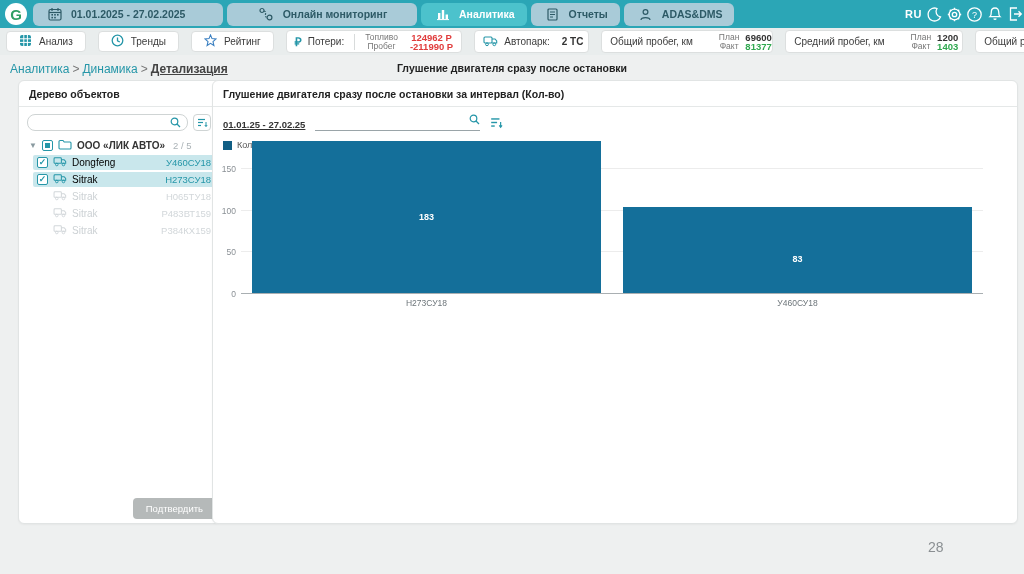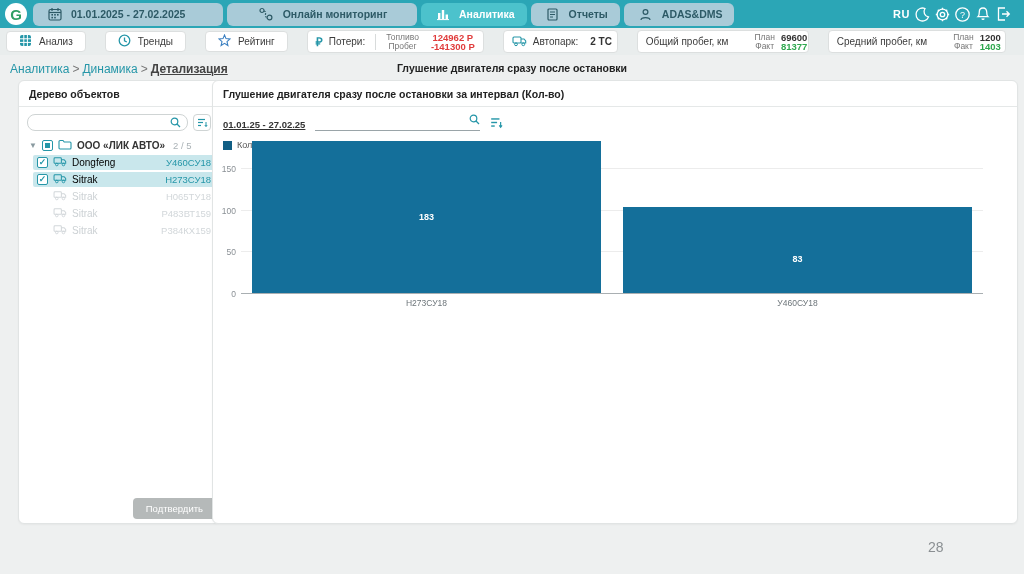--- a/index.html
+++ b/index.html
@@ -13,27 +13,27 @@
     display:flex; align-items:center; justify-content:center; margin:0 6px 0 5px;
     font-weight:bold; color:#2f9e62; font-size:15px; }
   .chip { height:23px; border-radius:6px; background:#a9cbd8; color:#2d5a66;
     display:flex; align-items:center; font-size:10.5px; font-weight:bold;
     padding:0 12px; margin-right:4px; gap:7px; }
   .chip.date { width:190px; justify-content:flex-start; }
   .chip.tab-mon { width:190px; justify-content:center; }
   .chip.active { background:#4cc2cc; color:#fff; }
   .chip svg { flex:0 0 auto; }
   .topbar-right { margin-left:auto; display:flex; align-items:center; gap:1px;
-    padding-right:12px; color:#fff; }
+    padding-right:0; color:#fff; }
   .lang { font-size:11px; font-weight:bold; letter-spacing:.5px; margin-right:2px; }
   .tb-icon { width:19px; height:19px; display:flex; align-items:center; justify-content:center; }
 
   
   .toolbar { position:absolute; left:0; top:28px; width:1024px; height:27px;
-    background:#e9eded; display:flex; align-items:center; padding:0 6px; gap:19px; }
+    background:#e9eded; display:flex; align-items:center; padding:0 6px; gap:12px; }
   .tbtn { background:#fff; border:1px solid #dcdfdf; border-radius:4px; height:21px;
     display:flex; align-items:center; gap:7px; padding:0 12px; font-size:10px;
     color:#3c3c3c; white-space:nowrap; }
   .tcard { background:#fff; border:1px solid #dcdfdf; border-radius:4px; height:23px;
     display:flex; align-items:center; padding:0 8px; font-size:10px; color:#3c3c3c;
     white-space:nowrap; gap:6px; }
   .tcard .vdiv { width:1px; height:16px; background:#d8dbdb; margin:0 4px; }
   .stack { display:flex; flex-direction:column; justify-content:center; line-height:9px;align-items:center; }
   .stack .s { font-size:8.5px; color:#777; }
   .stack.vals { text-align:right; font-weight:bold; font-size:9.5px; }
@@ -237,21 +237,21 @@
   <div class="tcard">
     <span style="color:#2596a8;font-weight:bold;font-size:12px;">₽</span>
     <span>Потери:</span>
     <span class="vdiv"></span>
     <span class="stack">
       <span class="s">Топливо</span>
       <span class="s">Пробег</span>
     </span>
     <span class="stack vals red" style="margin-left:6px;">
       <span>124962 Р</span>
-      <span>-141300 Р</span>
+      <span>-211990 Р</span>
     </span>
   </div>
 
   <div class="tcard" style="width:115px;">
     <span>
       <svg width="15" height="12" viewBox="0 0 15 12">
           <rect x="1" y="2" width="8" height="6" rx="1" fill="none" stroke="#2596a8" stroke-width="1.1"></rect>
           <path d="M9 4 H12 L13.7 6 V8 H9" fill="none" stroke="#2596a8" stroke-width="1.1"></path>
           <circle cx="4" cy="9.3" r="1.4" fill="none" stroke="#2596a8" stroke-width="1"></circle>
           <circle cx="11.3" cy="9.3" r="1.4" fill="none" stroke="#2596a8" stroke-width="1"></circle>

